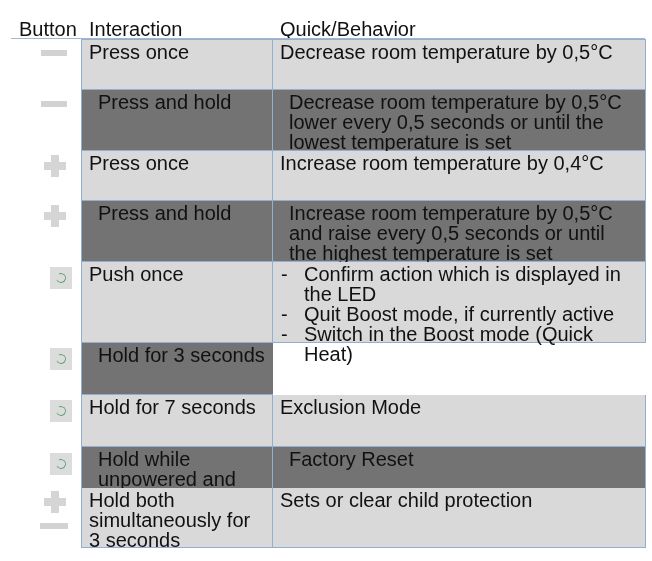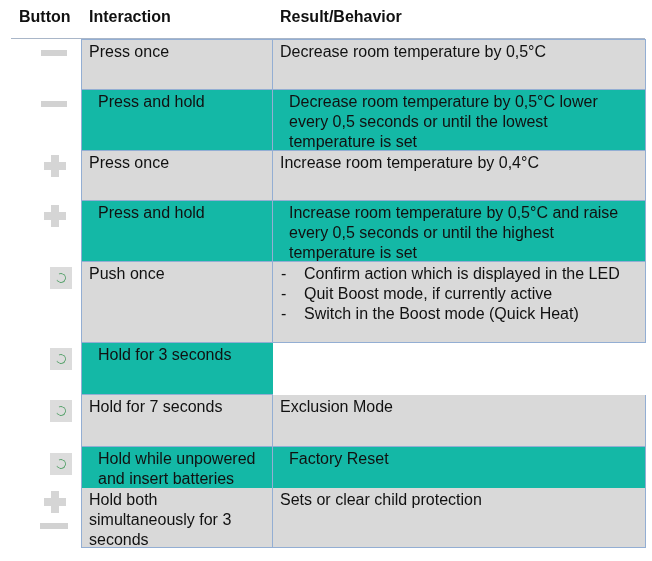--- a/index.html
+++ b/index.html
@@ -4,40 +4,40 @@
   <style>
     html, body { margin: 0; padding: 0; background: #ffffff; }
     body {
       width: 652px; height: 561px; position: relative; overflow: hidden;
       font-family: "Liberation Sans", sans-serif; color: #111;
     }
     .hdr {
       position: absolute; top: 0; left: 0; width: 652px; height: 38px;
     }
     .hdr span {
-      position: absolute; top: 8px; font-weight: bold; font-size: 16px; line-height: 18px;
+      position: absolute; top: 20px; font-weight: normal; font-size: 20px; line-height: 18px;
     }
     .hdr-line {
       position: absolute; left: 11px; top: 38px; width: 634px; height: 1px; background: #a9b6c8;
     }
     .tbl {
       position: absolute; left: 0; top: 39px; width: 652px;
     }
     .row {
       position: absolute; left: 0; width: 652px;
     }
     .cell {
       position: absolute; top: 0; box-sizing: border-box;
-      font-size: 16px; line-height: 20px; padding: 2px 7px 0 7px;
+      font-size: 20px; line-height: 20px; padding: 2px 7px 0 7px;
     }
     .c-icon { left: 0; width: 81px; height: 100%; background: #fff; }
     .c-int { left: 81px; width: 192px; height: 100%; border-left: 1px solid #93aed3; border-bottom: 1px solid #93aed3; }
     .c-res { left: 272px; width: 374px; height: 100%; border-left: 1px solid #93aed3; border-right: 1px solid #93aed3; border-bottom: 1px solid #93aed3; }
     .gray .c-int, .gray .c-res { background: #d9d9d9; }
-    .white .c-int, .white .c-res { background: #14b8a6; padding-left: 16px; }
+    .white .c-int, .white .c-res { background: #737373; padding-left: 16px; }
     .first .c-int, .first .c-res { border-top: 1px solid #93aed3; }
 
     
     .ico { position: absolute; }
     .minus { width: 26px; height: 6px; background: #d2d2d2; left: 41px; top: 11px; }
     .plus { left: 44px; top: 4px; width: 22px; height: 22px; }
     .plus::before, .plus::after { content: ""; position: absolute; background: #d5d5d5; }
     .plus::before { left: 7px; top: 0; width: 8px; height: 22px; }
     .plus::after { left: 0; top: 7px; width: 22px; height: 8px; }
     .okbtn { left: 50px; top: 5px; width: 22px; height: 22px; background: #dcdcdc; }
@@ -55,21 +55,21 @@
     .bullets { margin: 0; padding: 0; list-style: none; }
     .bullets li { position: relative; padding-left: 24px; }
     .bullets li::before { content: "-"; position: absolute; left: 1px; top: 0; }
   </style>
 </head>
 <body>
 
 <div class="hdr">
   <span style="left:19px">Button</span>
   <span style="left:89px">Interaction</span>
-  <span style="left:280px">Result/Behavior</span>
+  <span style="left:280px">Quick/Behavior</span>
 </div>
 <div class="hdr-line"></div>
 
 <div class="tbl">
 
   <div class="row gray first" style="top:0;height:51px">
     <div class="cell c-icon">
       <div class="ico minus"></div>
     </div>
     <div class="cell c-int">Press once</div>

